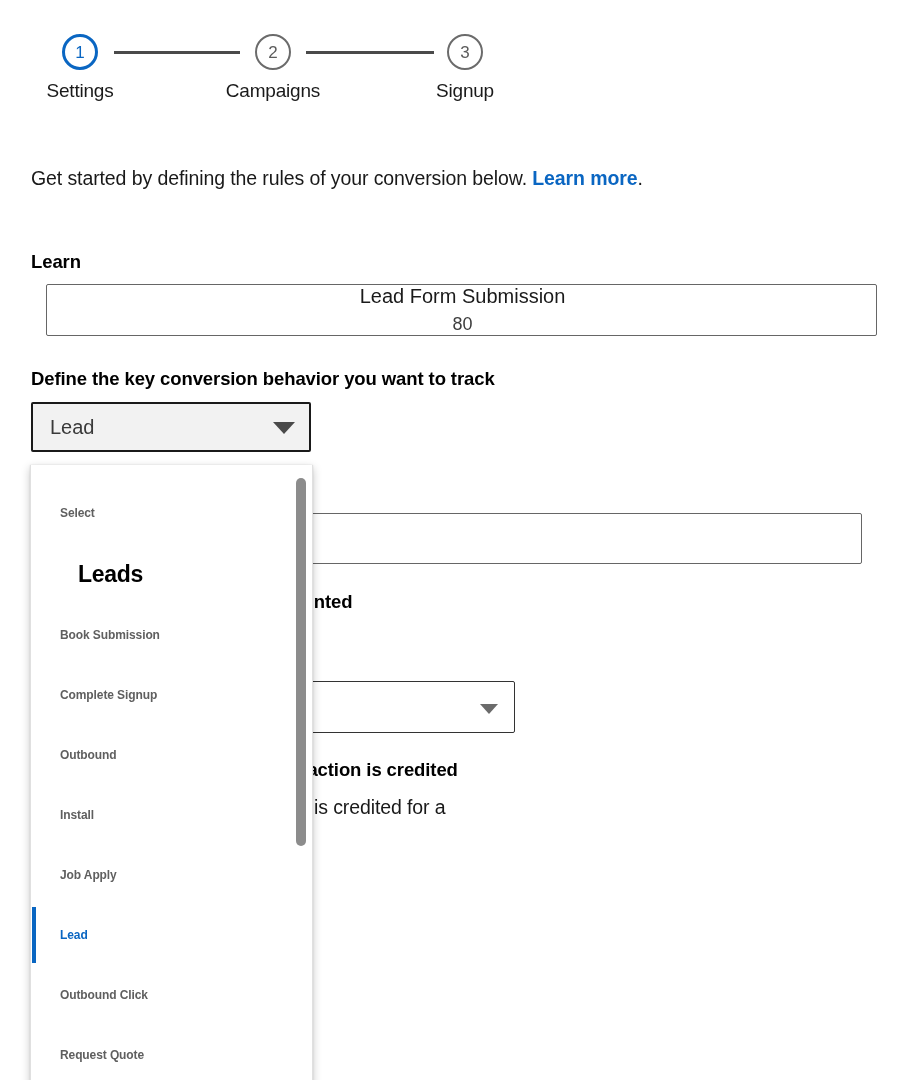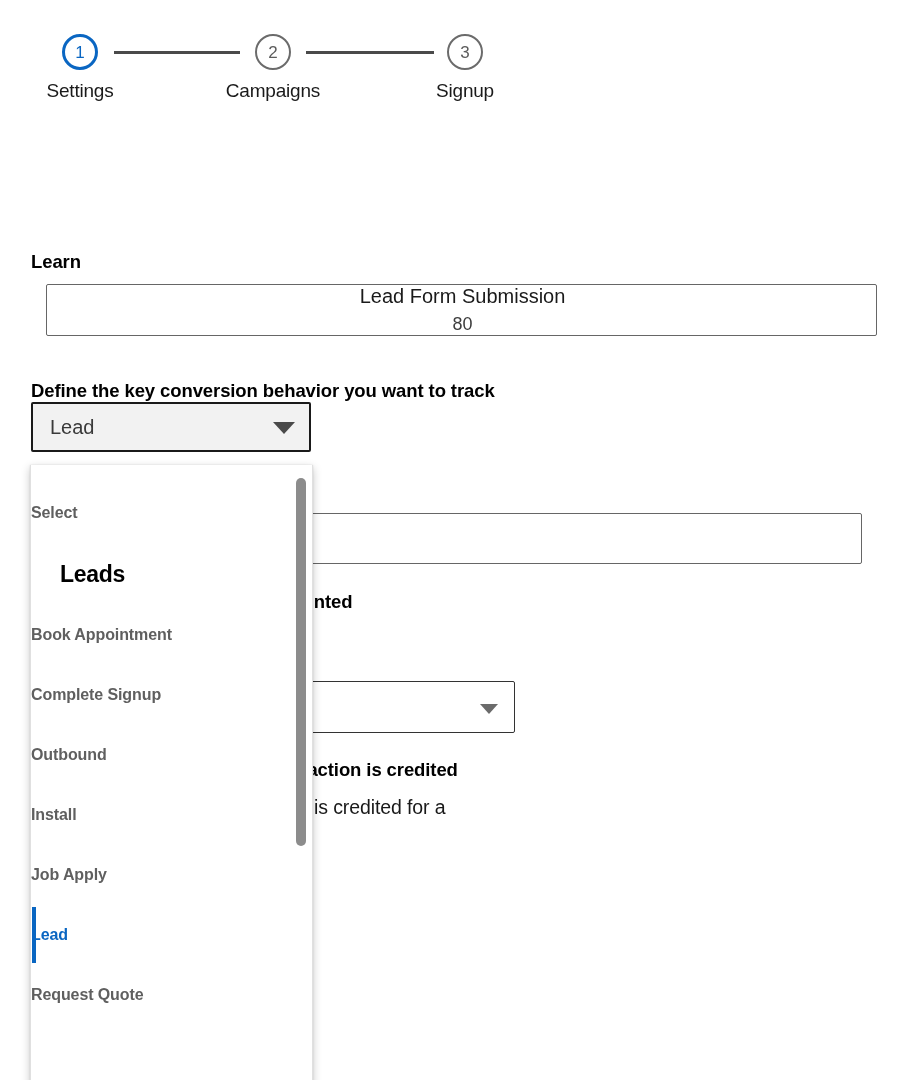--- a/index.html
+++ b/index.html
@@ -167,21 +167,21 @@
     padding: 0 16px 0 18px;
     font-size: 20px;
     color: #1a1a1a;
   }
 
   
   .abs { position: absolute; }
 
   #name-label      { left: 31px;  top: 251px; }
   #name-input      { left: 46px;  top: 284px; flex-direction: column; }
-  #behavior-label  { left: 31px;  top: 380px; }
+  #behavior-label  { left: 31px;  top: 368px; }
   #behavior-select { left: 31px;  top: 402px; width: 280px; }
 
   #value-label     { left: 31px;  top: 480px; }
   #value-input     { left: 31px;  top: 513px; width: 831px; height: 51px; }
 
   #count-label     { left: 31px;  top: 591px; }
   #window-label    { left: 31px;  top: 648px; }
   #window-select   { left: 31px;  top: 681px; width: 484px; }
 
   #attr-label      { left: 31px;  top: 759px; }
@@ -212,35 +212,36 @@
   }
   .dd-list {
     position: relative;
     padding-top: 18px;
   }
   .dd-item {
     position: relative;
     height: 60px;
     display: flex;
     align-items: center;
-    font-size: 16px;
+    padding-left: 29px;
+    font-size: 12px;
     color: #5f5f5f;
     font-weight: bold;
     box-sizing: border-box;
     letter-spacing: -0.1px;
   }
   .dd-item.placeholder {
     color: #5f5f5f;
     font-weight: bold;
   }
   .dd-group {
     height: 62px;
     display: flex;
     align-items: center;
-    padding-left: 29px;
+    padding-left: 47px;
     font-size: 23px;
     font-weight: bold;
     color: #000000;
     box-sizing: border-box;
     letter-spacing: -0.3px;
   }
   .dd-item.selected {
     color: #0a66c2;
   }
   .dd-item.selected::before {
@@ -280,20 +281,21 @@
     <div class="step-label">Campaigns</div>
   </div>
 
   <div class="step" id="step3">
     <div class="step-circle inactive">3</div>
     <div class="step-label">Signup</div>
   </div>
 </div>
 
 <div class="content">
+  <div class="subhead"><span>Get started by defining the rules of your conversion below. </span><a class="link" href="#">Learn more</a><span>.</span></div>
 </div>
 
 <div class="abs field-label" id="name-label">Learn</div>
 <div class="abs text-input" id="name-input">
   <span class="val">Lead Form Submission</span>
   <span class="counter">80</span>
 </div>
 
 <div class="abs field-label" id="behavior-label">Define the key conversion behavior you want to track</div>
 <div class="abs select-btn" id="behavior-select">
@@ -322,21 +324,22 @@
 <div class="abs plain-select" id="attr-select">
   <span>aign</span>
   <span class="caret" style="margin-left:10px;"><i class="caret-glyph sm"></i></span>
 </div>
 
 <div class="dropdown-panel">
   <div class="dd-scrollbar"></div>
   <div class="dd-list" id="dd-list">
     <div class="dd-item placeholder">Select</div>
     <div class="dd-group">Leads</div>
-  <div class="dd-item">Book Appointment</div>
+  <div class="dd-item">Book Submission</div>
       <div class="dd-item">Complete Signup</div>
       <div class="dd-item">Outbound</div>
       <div class="dd-item">Install</div>
       <div class="dd-item">Job Apply</div>
       <div class="dd-item selected">Lead</div>
+      <div class="dd-item">Outbound Click</div>
       <div class="dd-item">Request Quote</div>
     </div>
 </div>
 
 </body></html>

